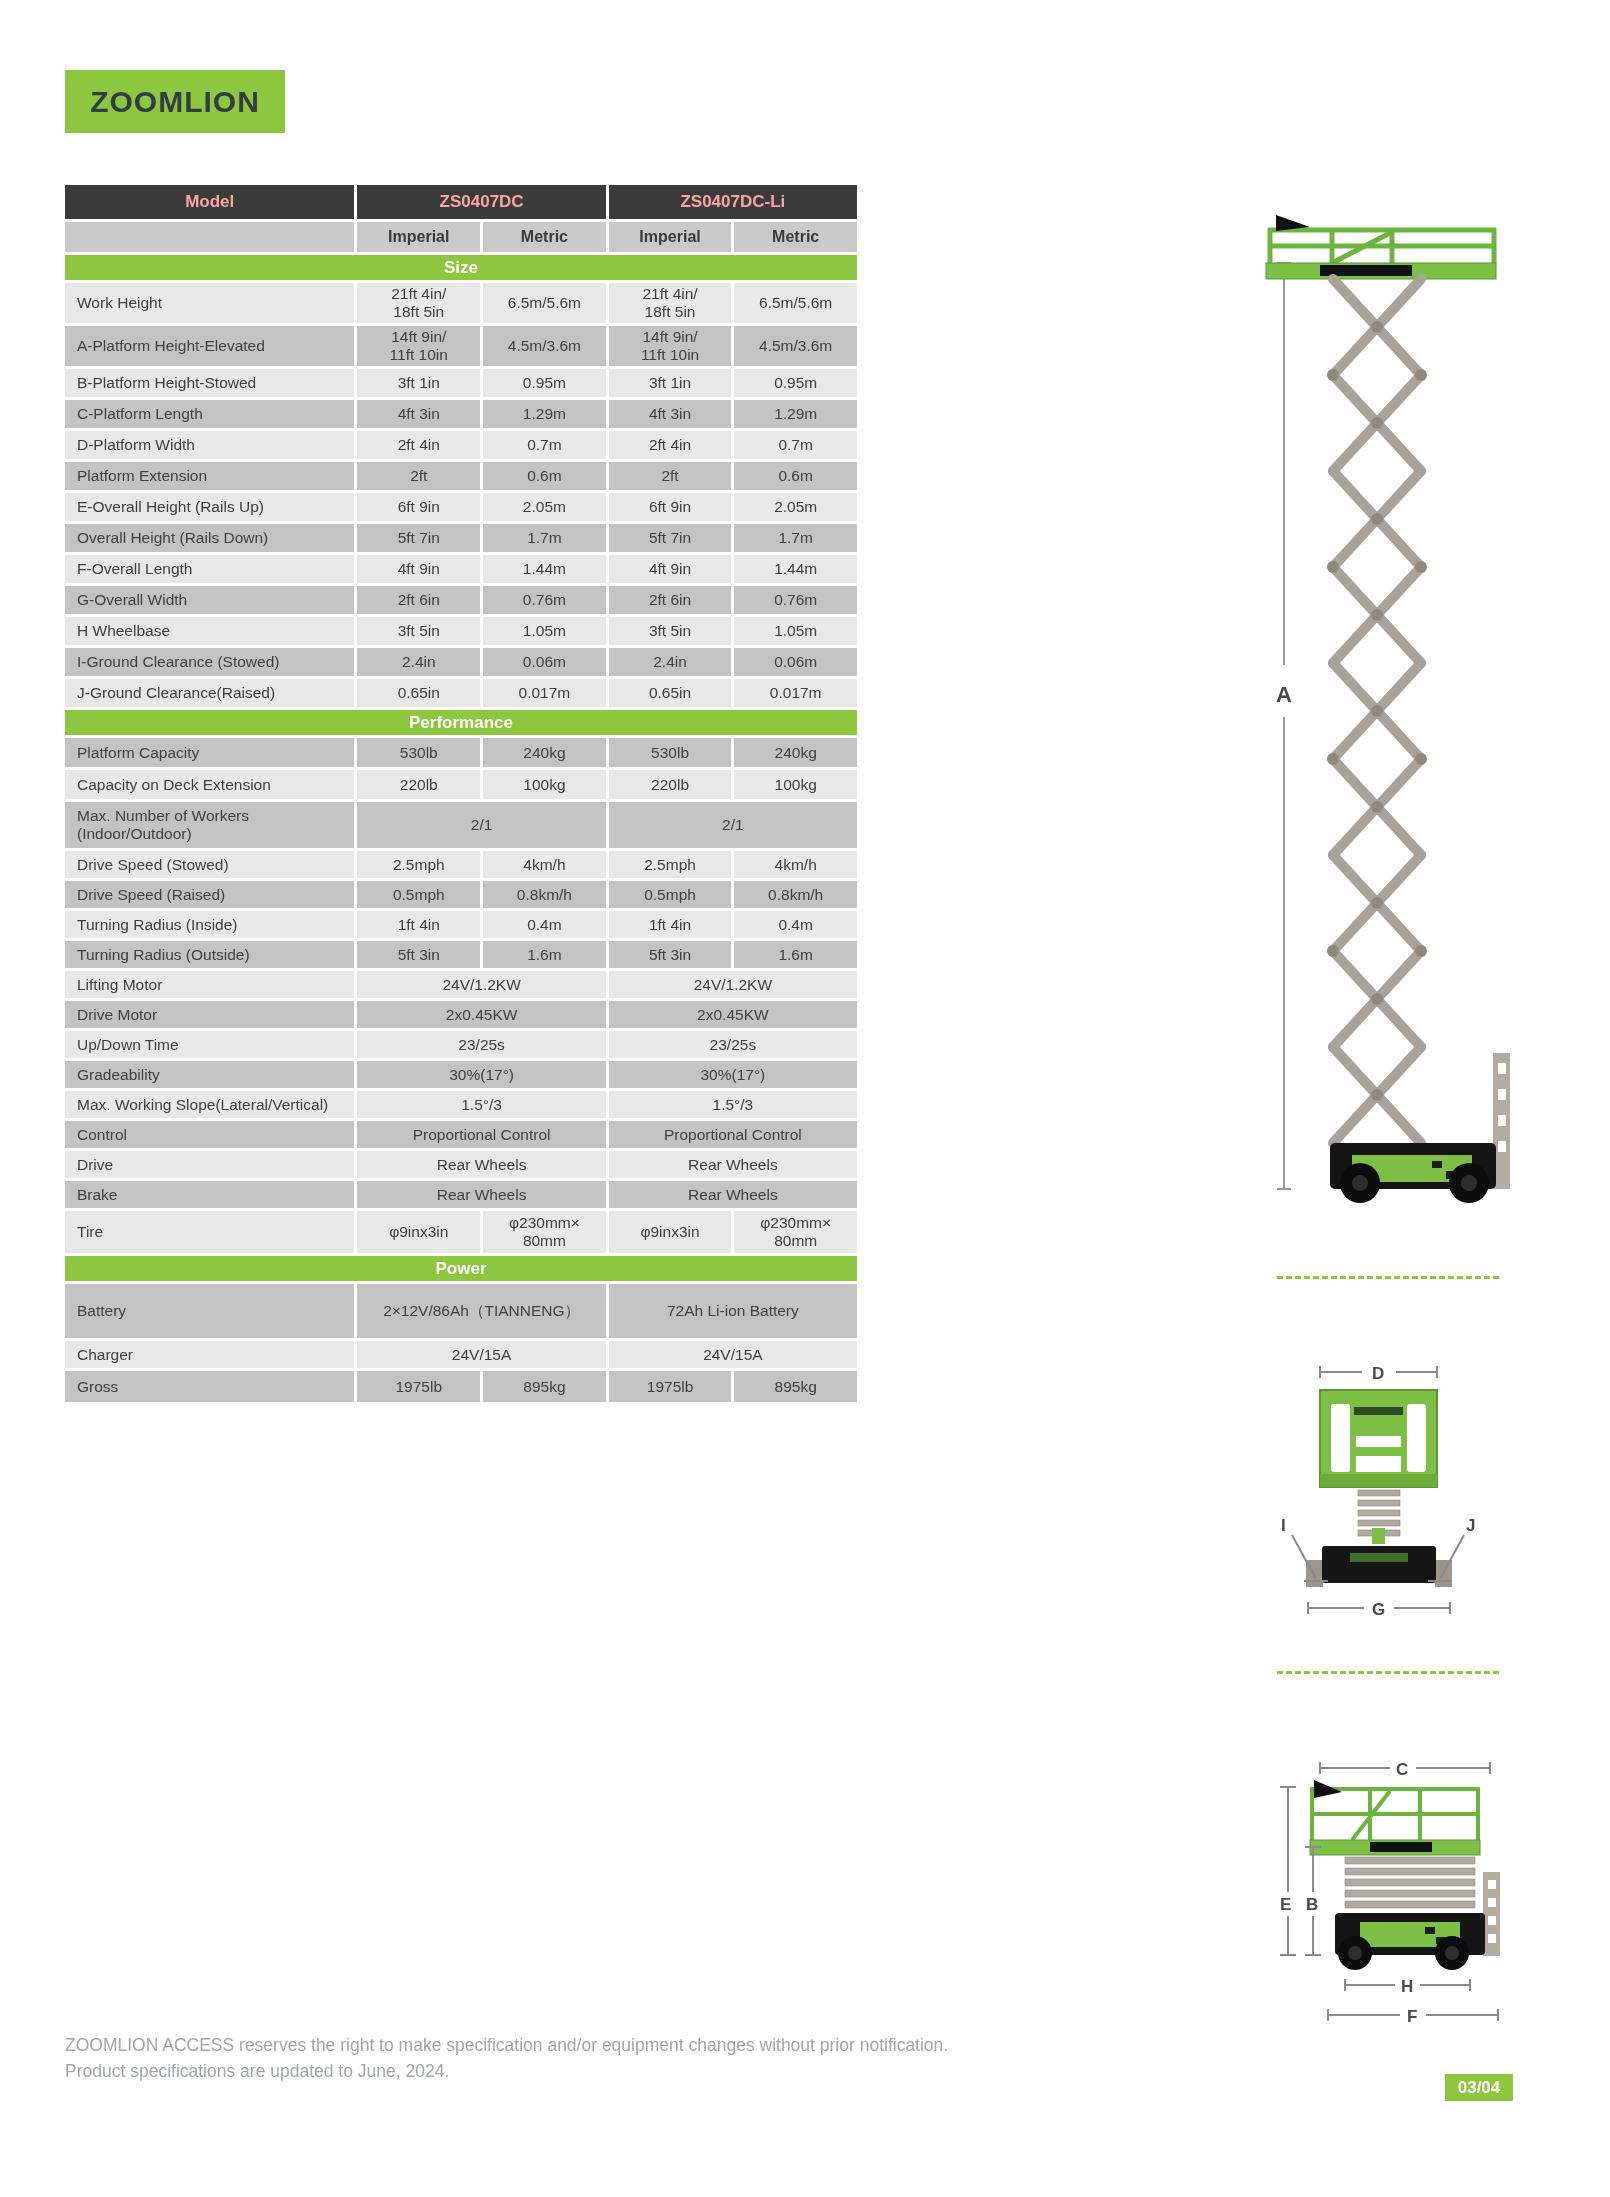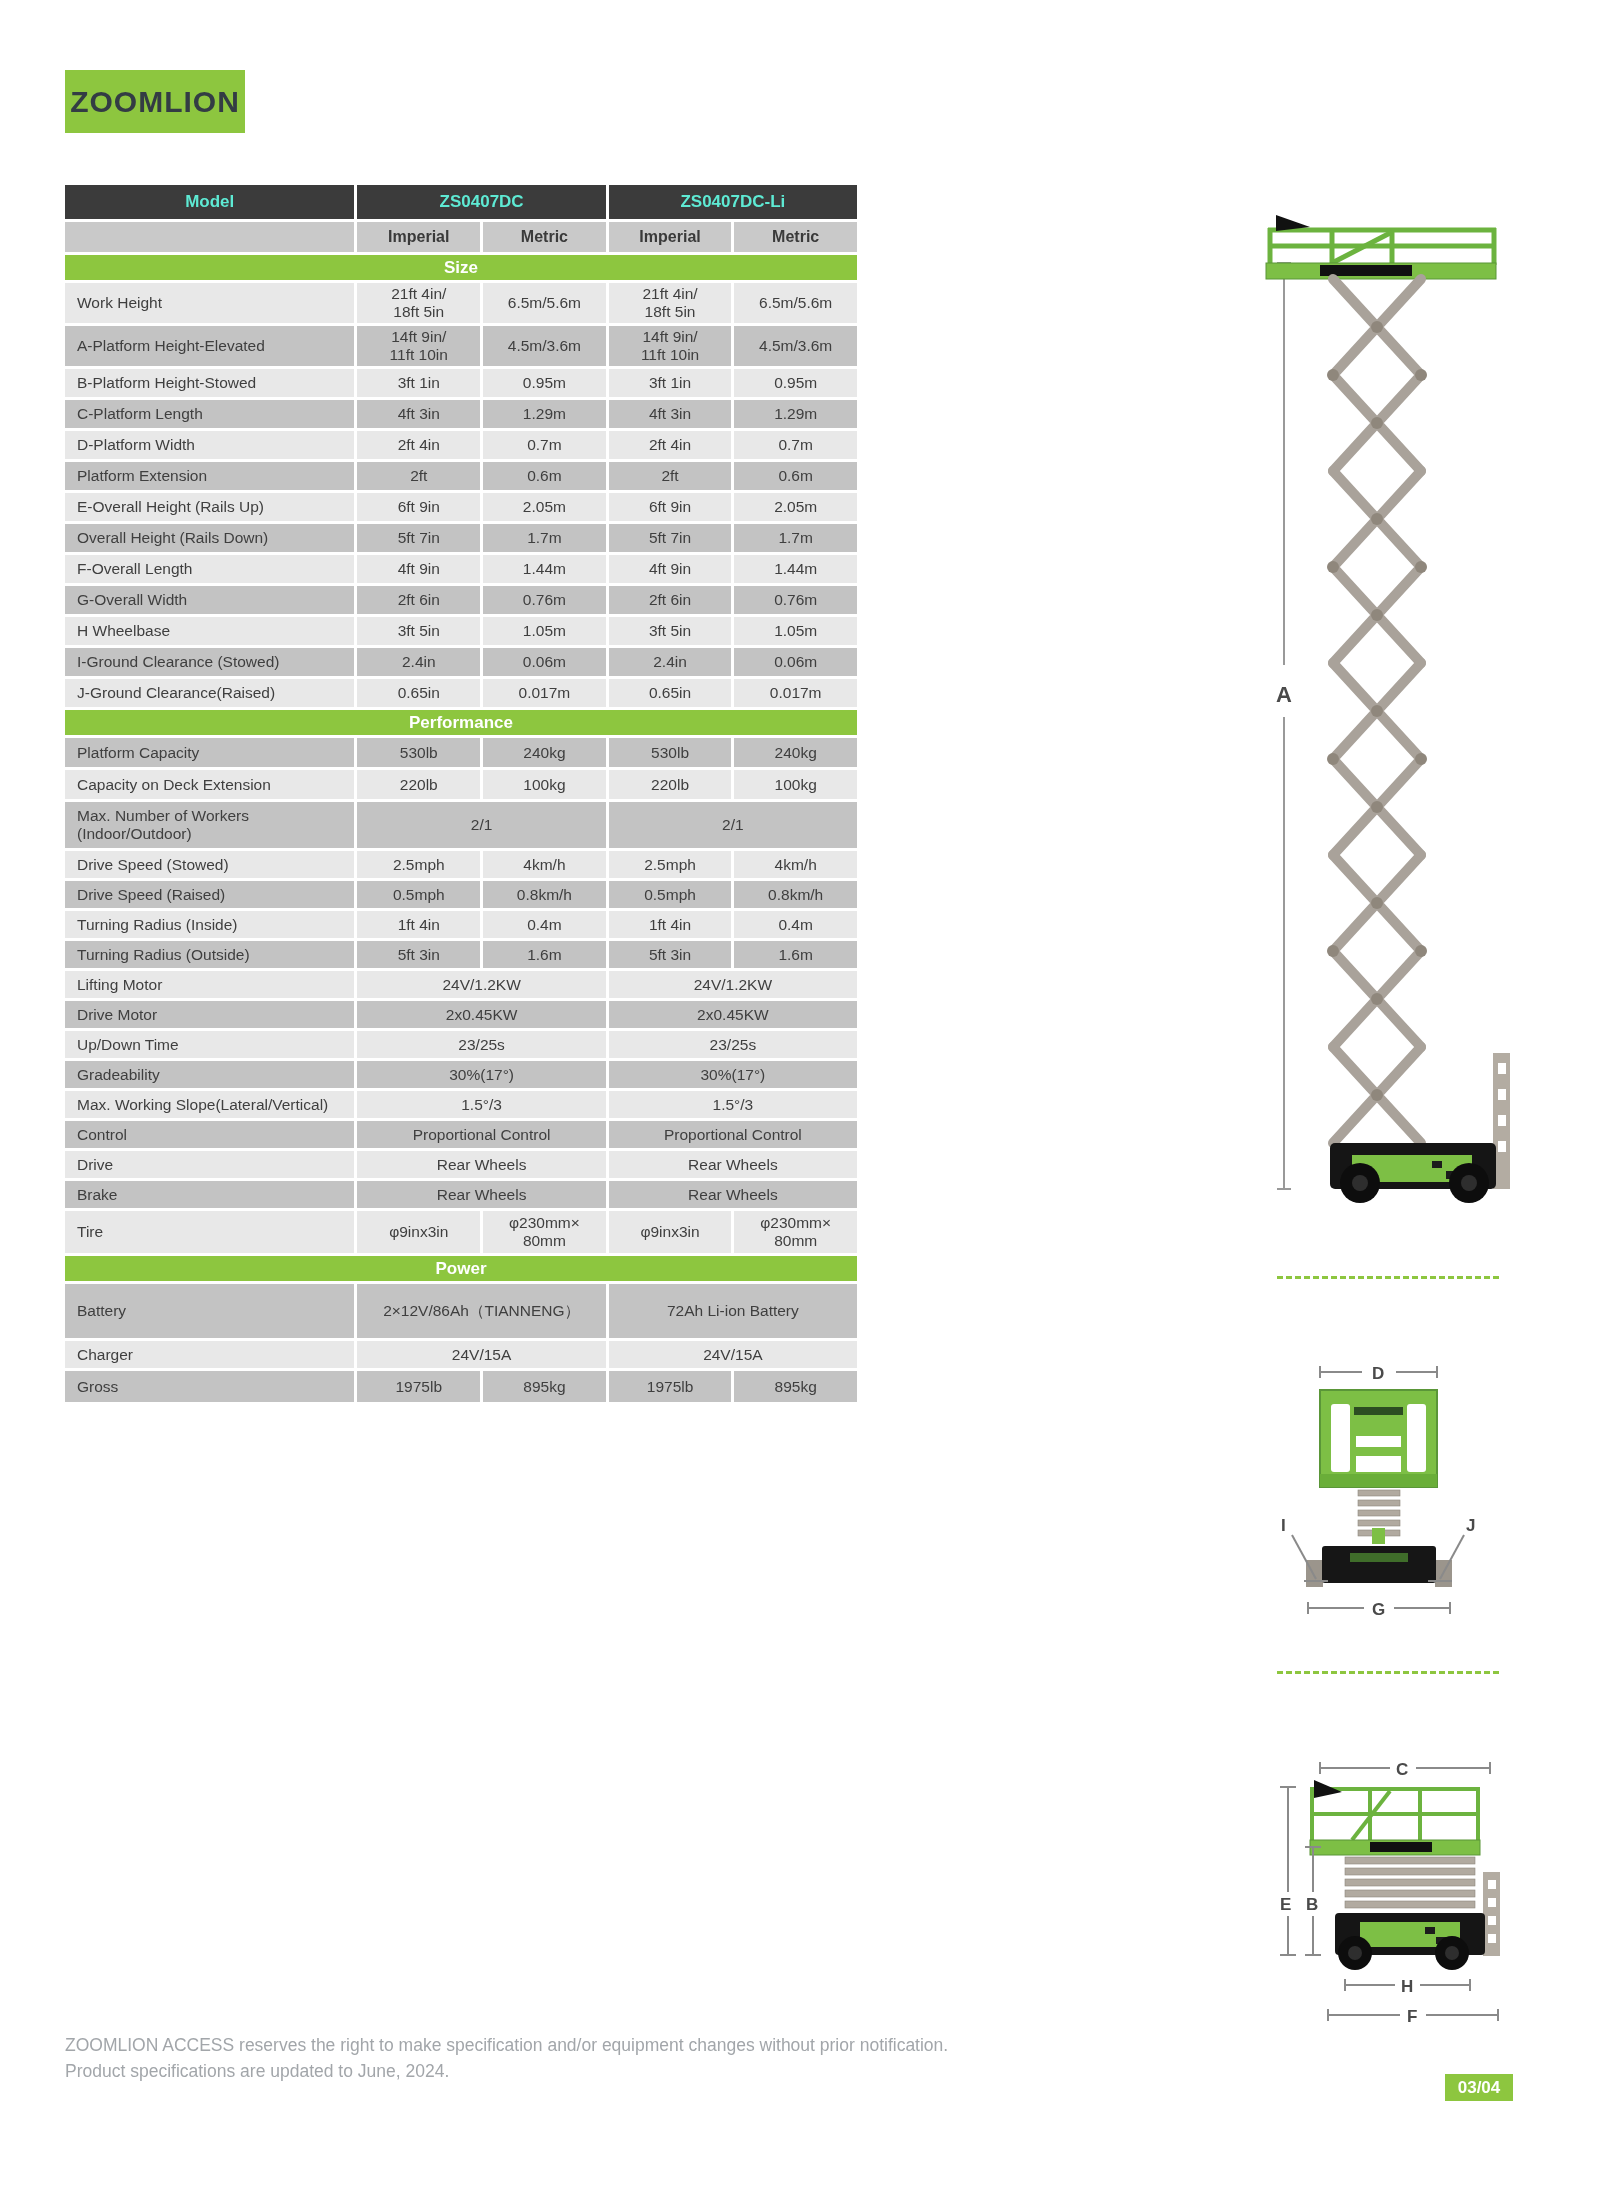--- a/index.html
+++ b/index.html
@@ -1,28 +1,28 @@
 <!DOCTYPE html>
 <html><head>
 <meta charset="utf-8">
 <style>
   html,body{margin:0;padding:0;background:#ffffff;}
   .page{position:relative;width:1610px;height:2197px;background:#ffffff;overflow:hidden;
         font-family:"Liberation Sans","DejaVu Sans",sans-serif;}
   
-  .logo{position:absolute;left:65px;top:70px;width:180px;height:63px;background:#8dc63f;
+  .logo{position:absolute;left:65px;top:70px;width:220px;height:63px;background:#8dc63f;
         display:flex;align-items:center;justify-content:center;}
   .logo span{color:#333c44;font-weight:700;font-size:30px;letter-spacing:1px;}
   
   table.spec{position:absolute;left:62px;top:182px;width:798px;table-layout:fixed;
              border-collapse:separate;border-spacing:3px;}
   table.spec col.c0{width:288px;}
   table.spec col.cv{width:122px;}
   table.spec th,table.spec td{padding:0 4px;vertical-align:middle;overflow:hidden;}
-  tr.thead th{background:#3b3b3b;color:#5eead4;font-size:17px;font-weight:700;height:34px;text-align:center;}
+  tr.thead th{background:#3b3b3b;color:#fca5a5;font-size:17px;font-weight:700;height:34px;text-align:center;}
   tr.units td{background:#c9c9c9;color:#3a3a3a;font-size:16px;font-weight:700;height:30px;text-align:center;}
   tr.sec td{background:#8dc63f;color:#ffffff;font-size:17px;font-weight:700;height:25px;text-align:center;}
   tr.r td{font-size:15.5px;color:#3f3f3f;text-align:center;white-space:pre-line;line-height:1.15;height:27px;}
   tr.r td.lbl{text-align:left;padding-left:12px;}
   tr.light td{background:#e8e8e8;}
   tr.dark td{background:#c3c3c3;}
   
   .diagram{position:absolute;}
   .dashline{position:absolute;width:222px;height:0;border-top:3px dashed #8dc63f;}
   

